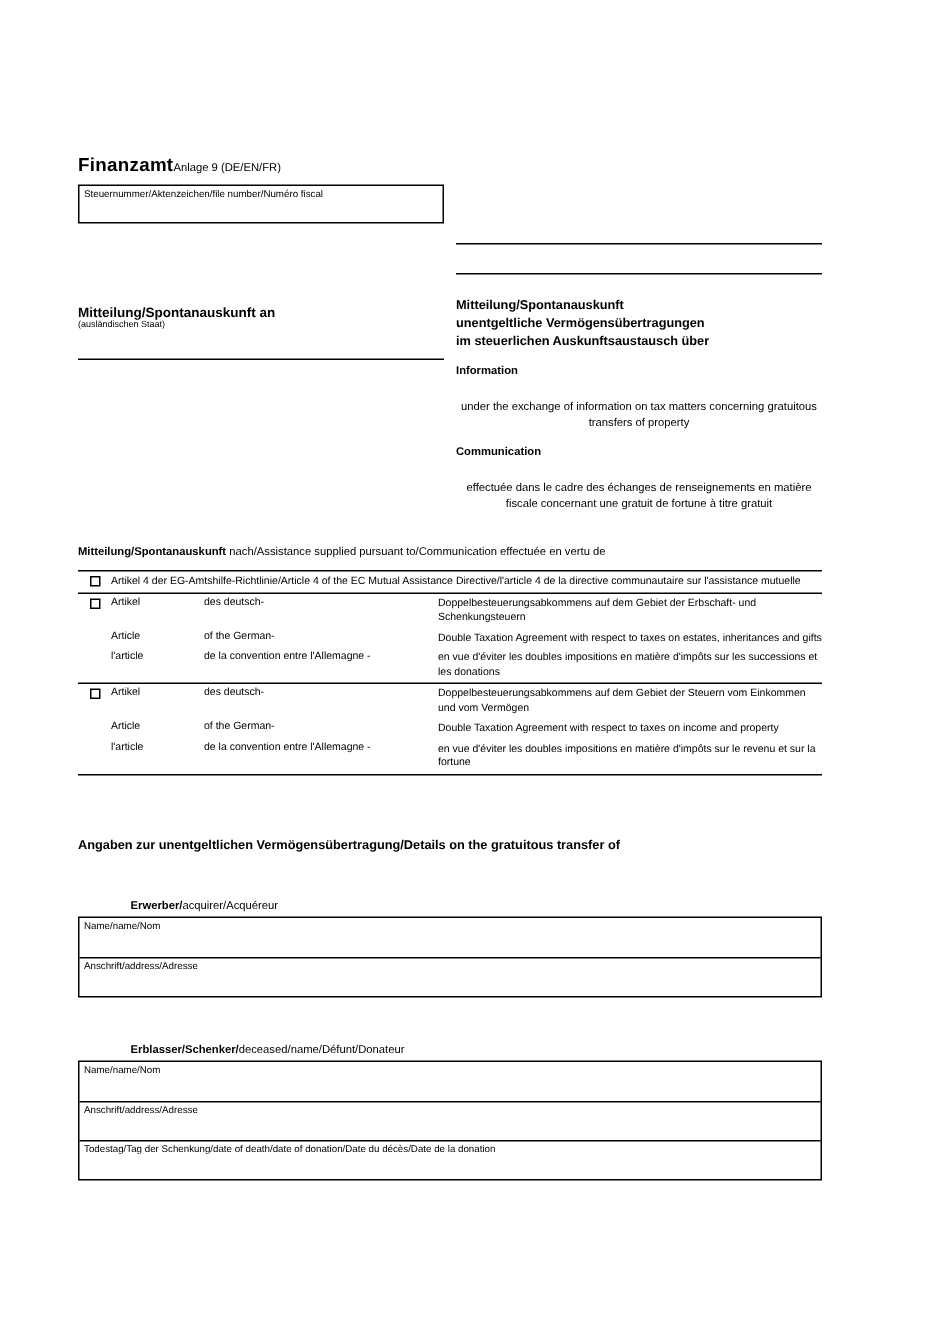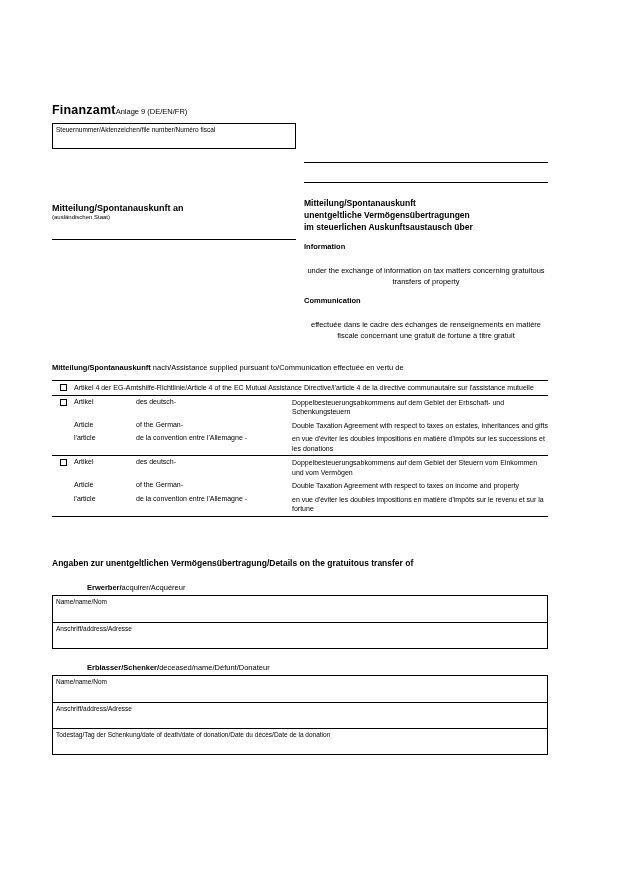--- a/index.html
+++ b/index.html
@@ -167,21 +167,21 @@
 
   
   .sec-h {
     margin-top: 40px;
     font-size: 8.5px;
     font-weight: bold;
     line-height: 12px;
   }
 
   .sub-h {
-    margin-top: 14px;
+    margin-top: 30px;
     font-size: 7.5px;
     padding-left: 35px;
   }
   .sub-h b { font-weight: bold; }
 
   .fbox {
     margin-top: 3px;
     border: 1px solid #000;
     box-sizing: border-box;
   }

